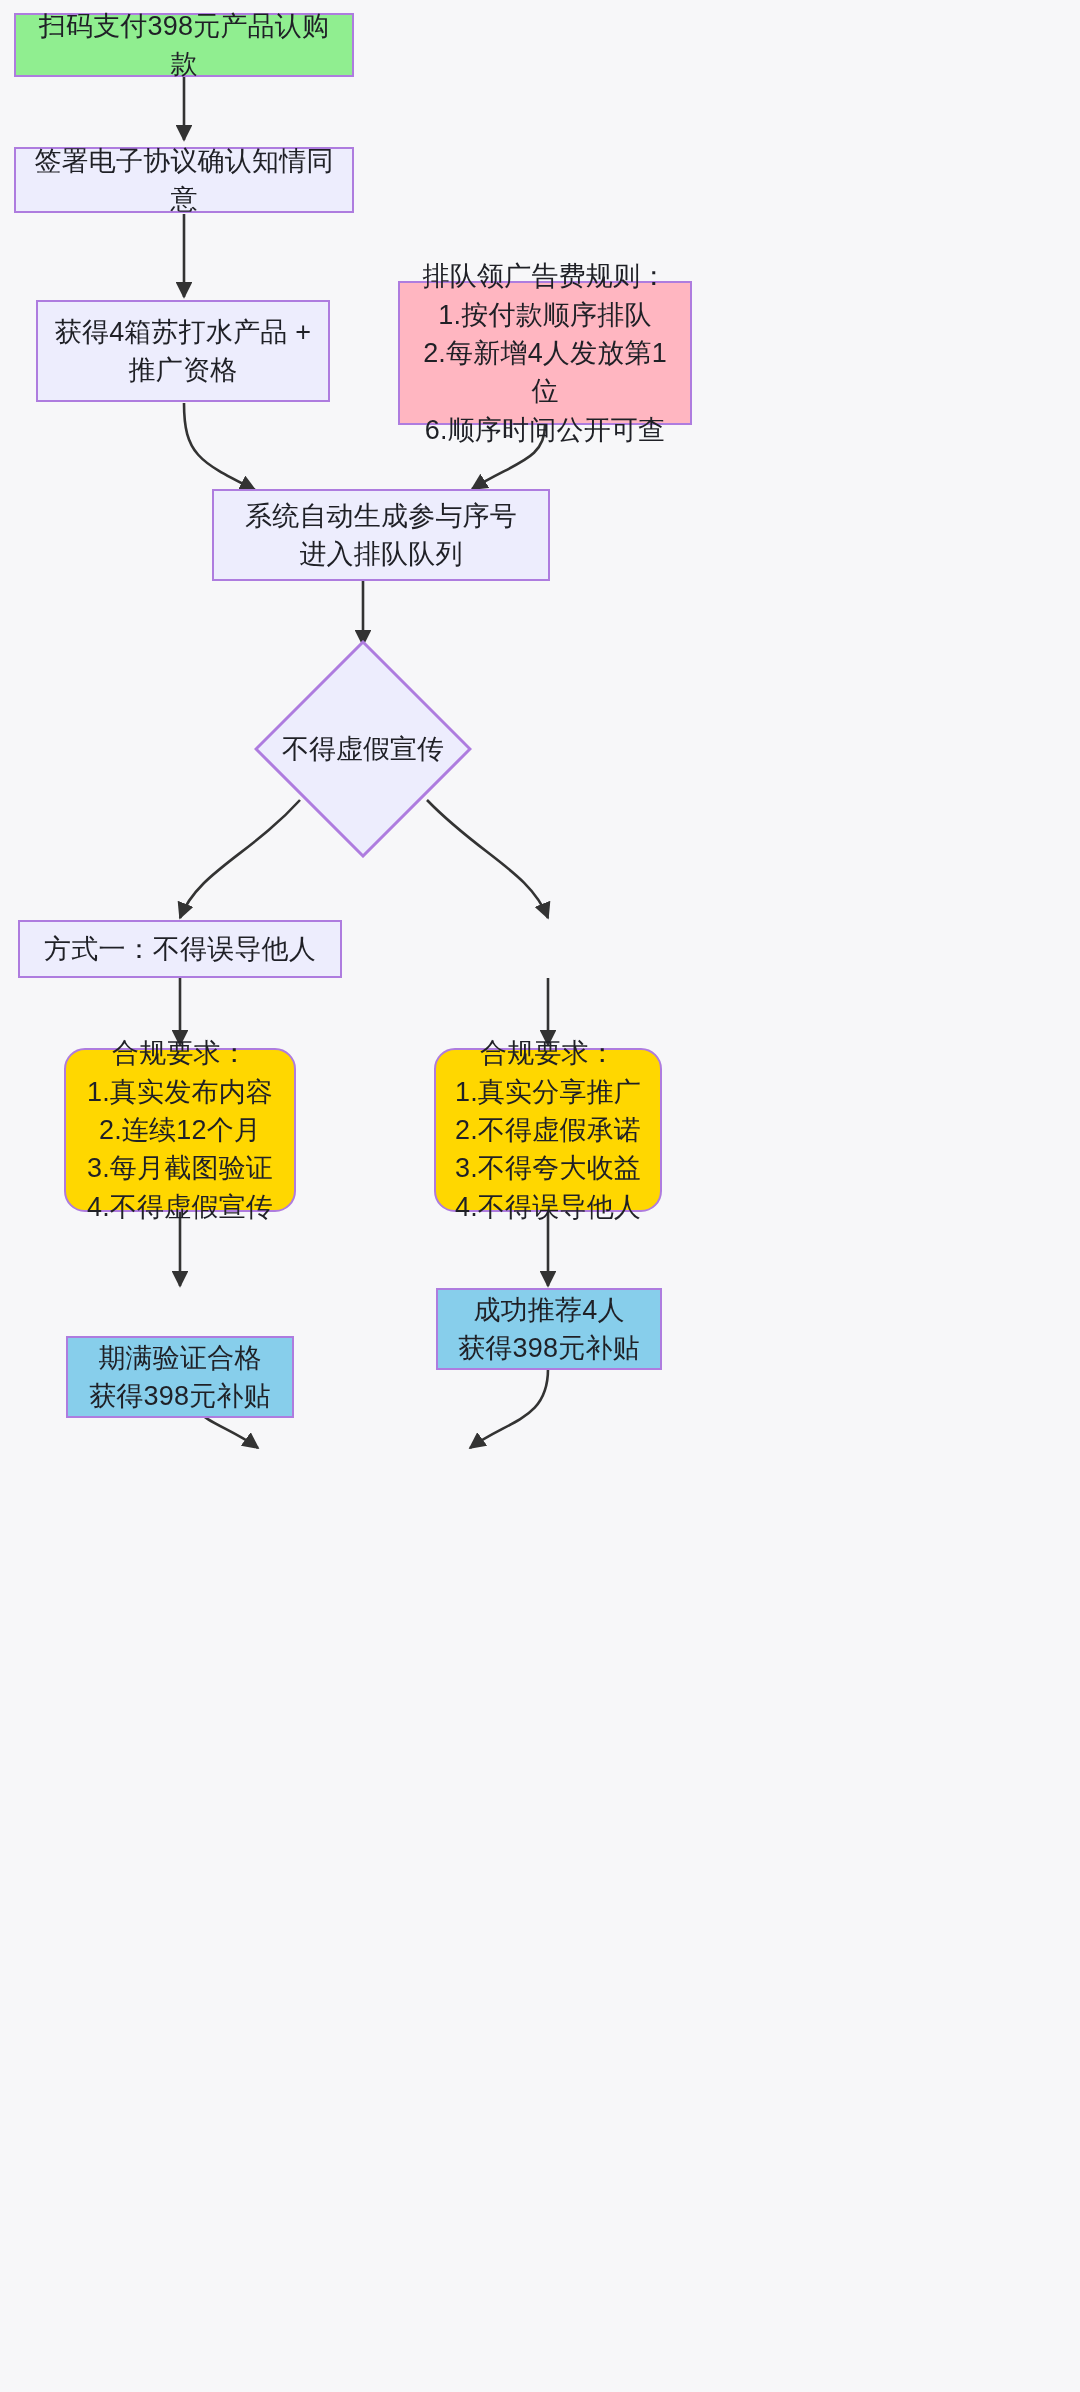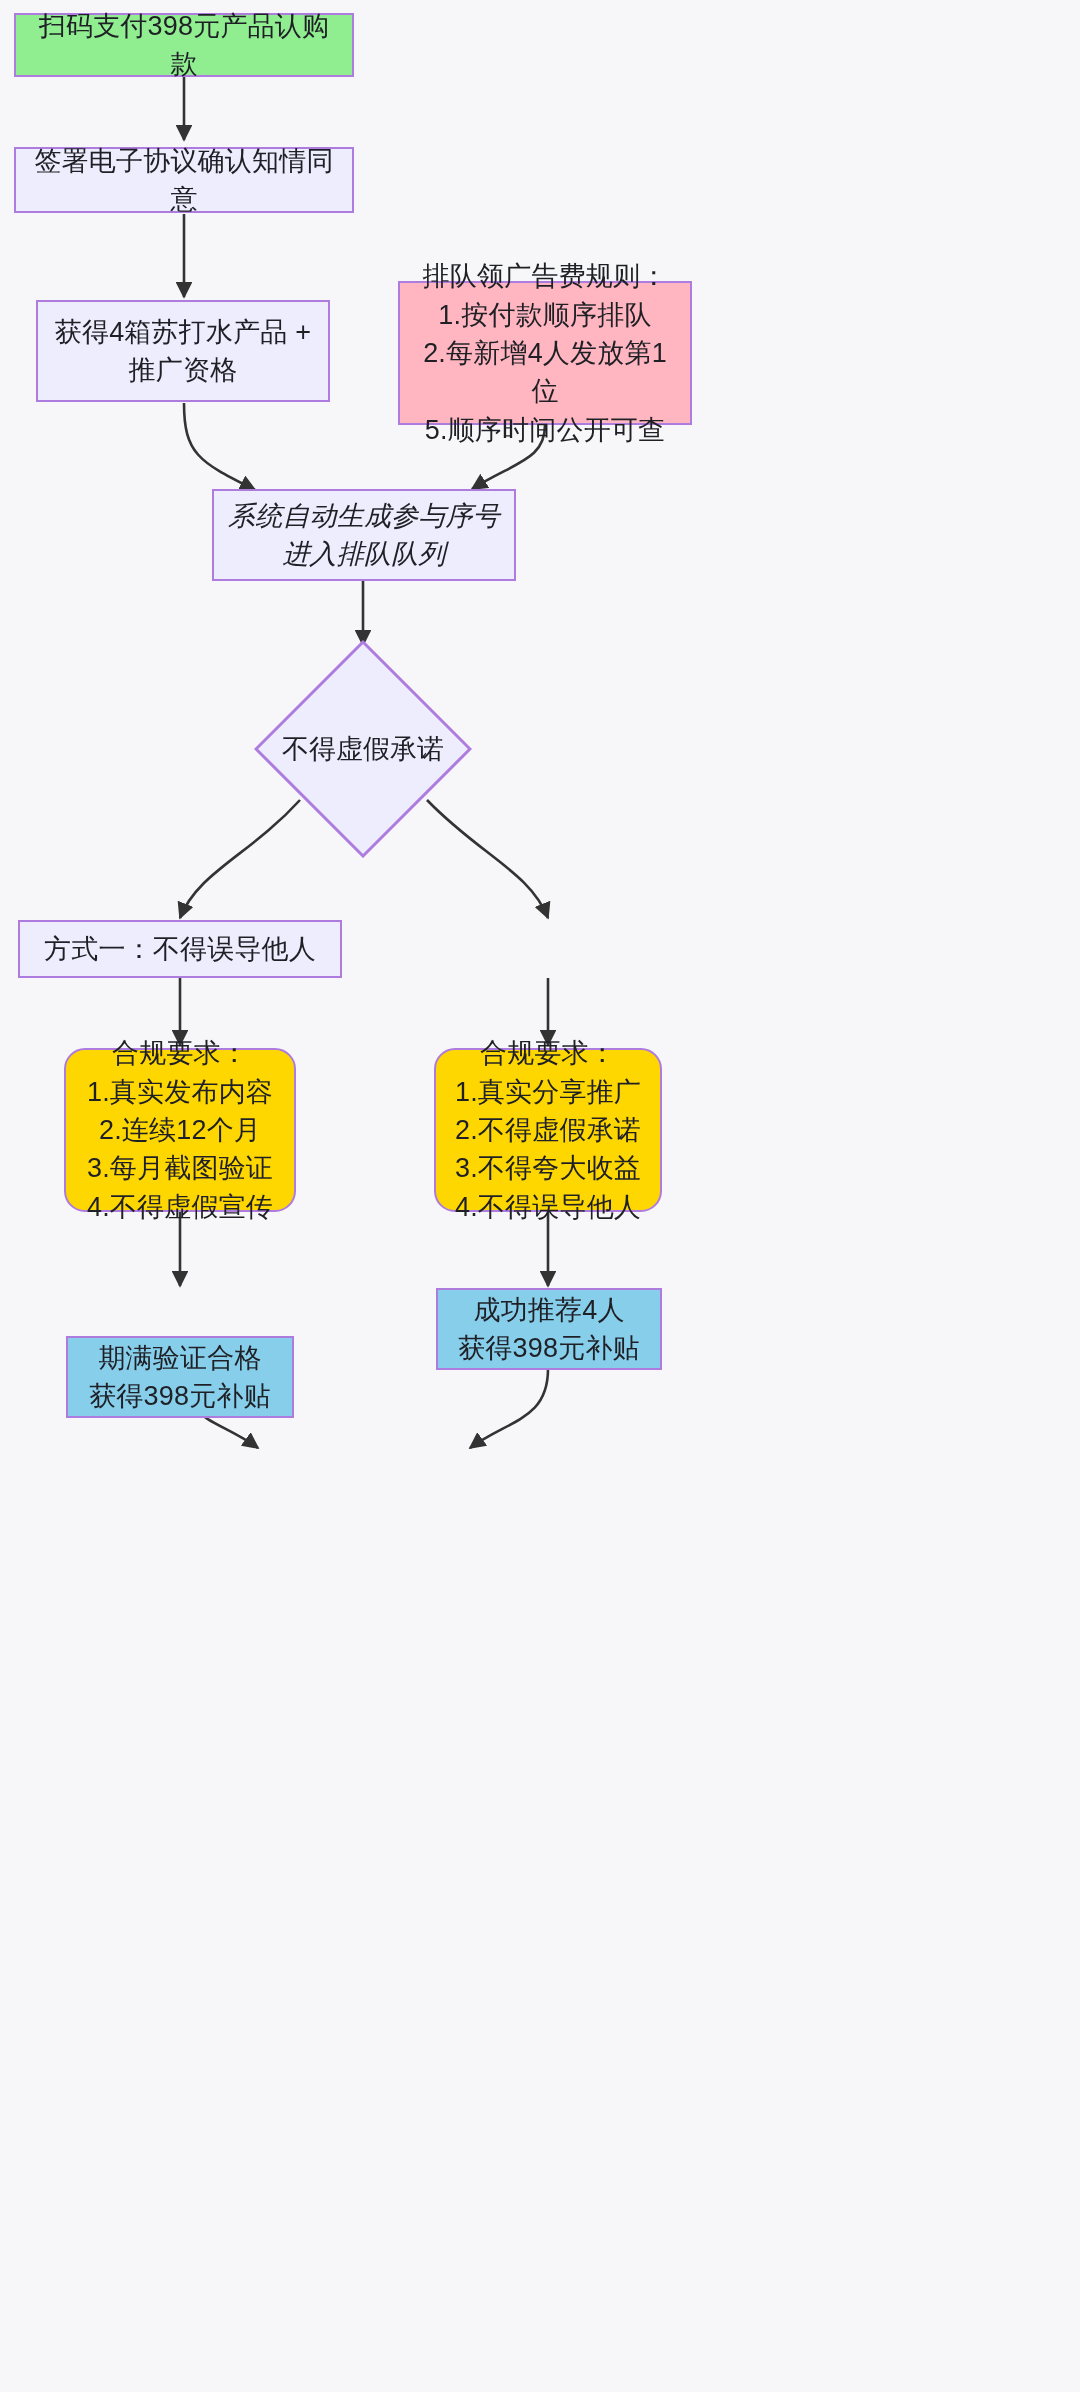--- a/index.html
+++ b/index.html
@@ -112,30 +112,30 @@
   <div class="node green" style="left: 14px; top: 13px; width: 340px; height: 64px; background: rgb(144, 238, 144); border-color: rgb(174, 124, 223);">扫码支付398元产品认购款</div>
 
   <div class="node lav" style="left: 14px; top: 147px; width: 340px; height: 66px; background: rgb(237, 237, 253); border-color: rgb(174, 124, 223);">签署电子协议确认知情同意</div>
 
   <div class="node lav" style="left: 36px; top: 300px; width: 294px; height: 102px; background: rgb(237, 237, 253); border-color: rgb(174, 124, 223);">获得4箱苏打水产品 +
 推广资格</div>
 
   <div class="node pink" style="left: 398px; top: 281px; width: 294px; height: 144px; background: rgb(255, 182, 193); border-color: rgb(174, 124, 223);">排队领广告费规则：
 1.按付款顺序排队
 2.每新增4人发放第1位
-5.顺序时间公开可查</div>
+6.顺序时间公开可查</div>
 
-  <div class="node lav" style="left: 212px; top: 489px; width: 304px; height: 92px; background: rgb(237, 237, 253); border-color: rgb(174, 124, 223); font-style: italic;">系统自动生成参与序号
+  <div class="node lav" style="left: 212px; top: 489px; width: 338px; height: 92px; background: rgb(237, 237, 253); border-color: rgb(174, 124, 223);">系统自动生成参与序号
 进入排队队列</div>
 
   <div class="diamond-wrap" style="left:254px; top:640px; width:218px; height:218px;">
     <svg class="diamond-shape" viewBox="0 0 218 218" preserveAspectRatio="none" xmlns="http://www.w3.org/2000/svg">
       <polygon points="109,2 216,109 109,216 2,109" fill="#ededfd" stroke="#ae7cdf" stroke-width="3"></polygon>
     </svg>
-    <div class="diamond-label">不得虚假承诺</div>
+    <div class="diamond-label">不得虚假宣传</div>
   </div>
 
   <div class="node lav" style="left: 18px; top: 920px; width: 324px; height: 58px; background: rgb(237, 237, 253); border-color: rgb(174, 124, 223);">方式一：不得误导他人</div>
 
 
   <div class="node yellow" style="left: 64px; top: 1048px; width: 232px; height: 164px; background: rgb(255, 215, 0); border-color: rgb(174, 124, 223);">合规要求：
 1.真实发布内容
 2.连续12个月
 3.每月截图验证
 4.不得虚假宣传</div>

